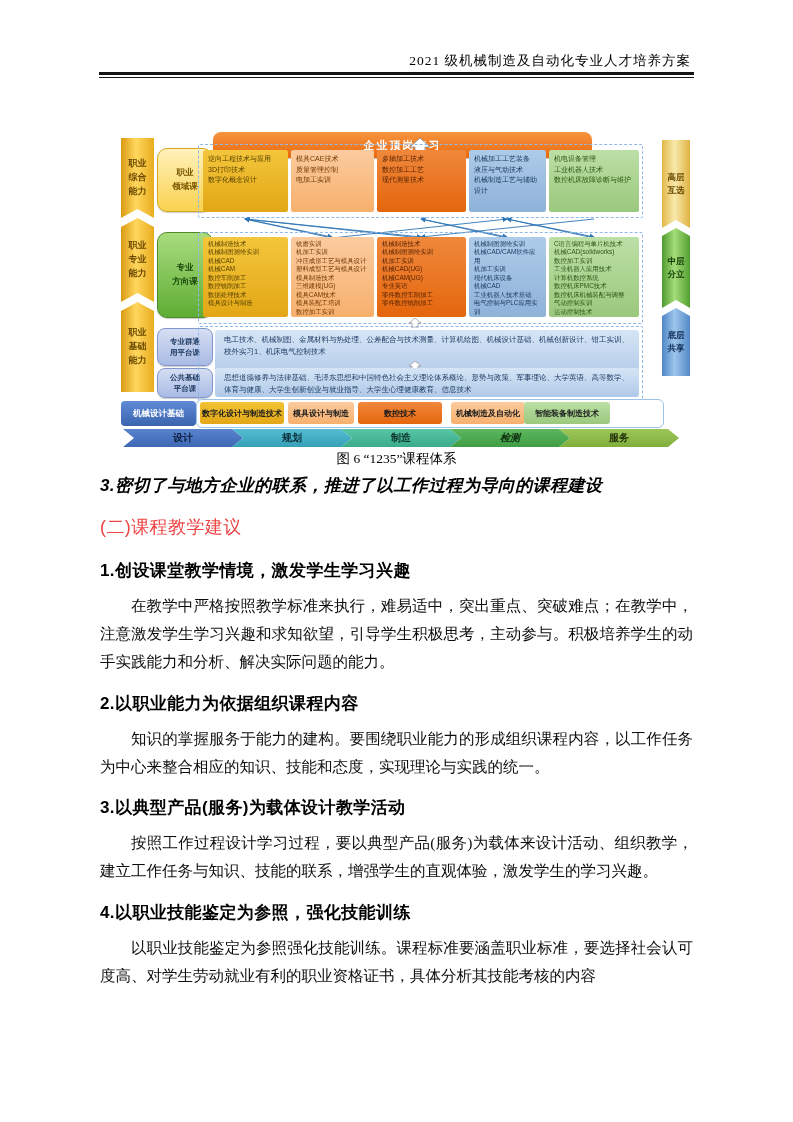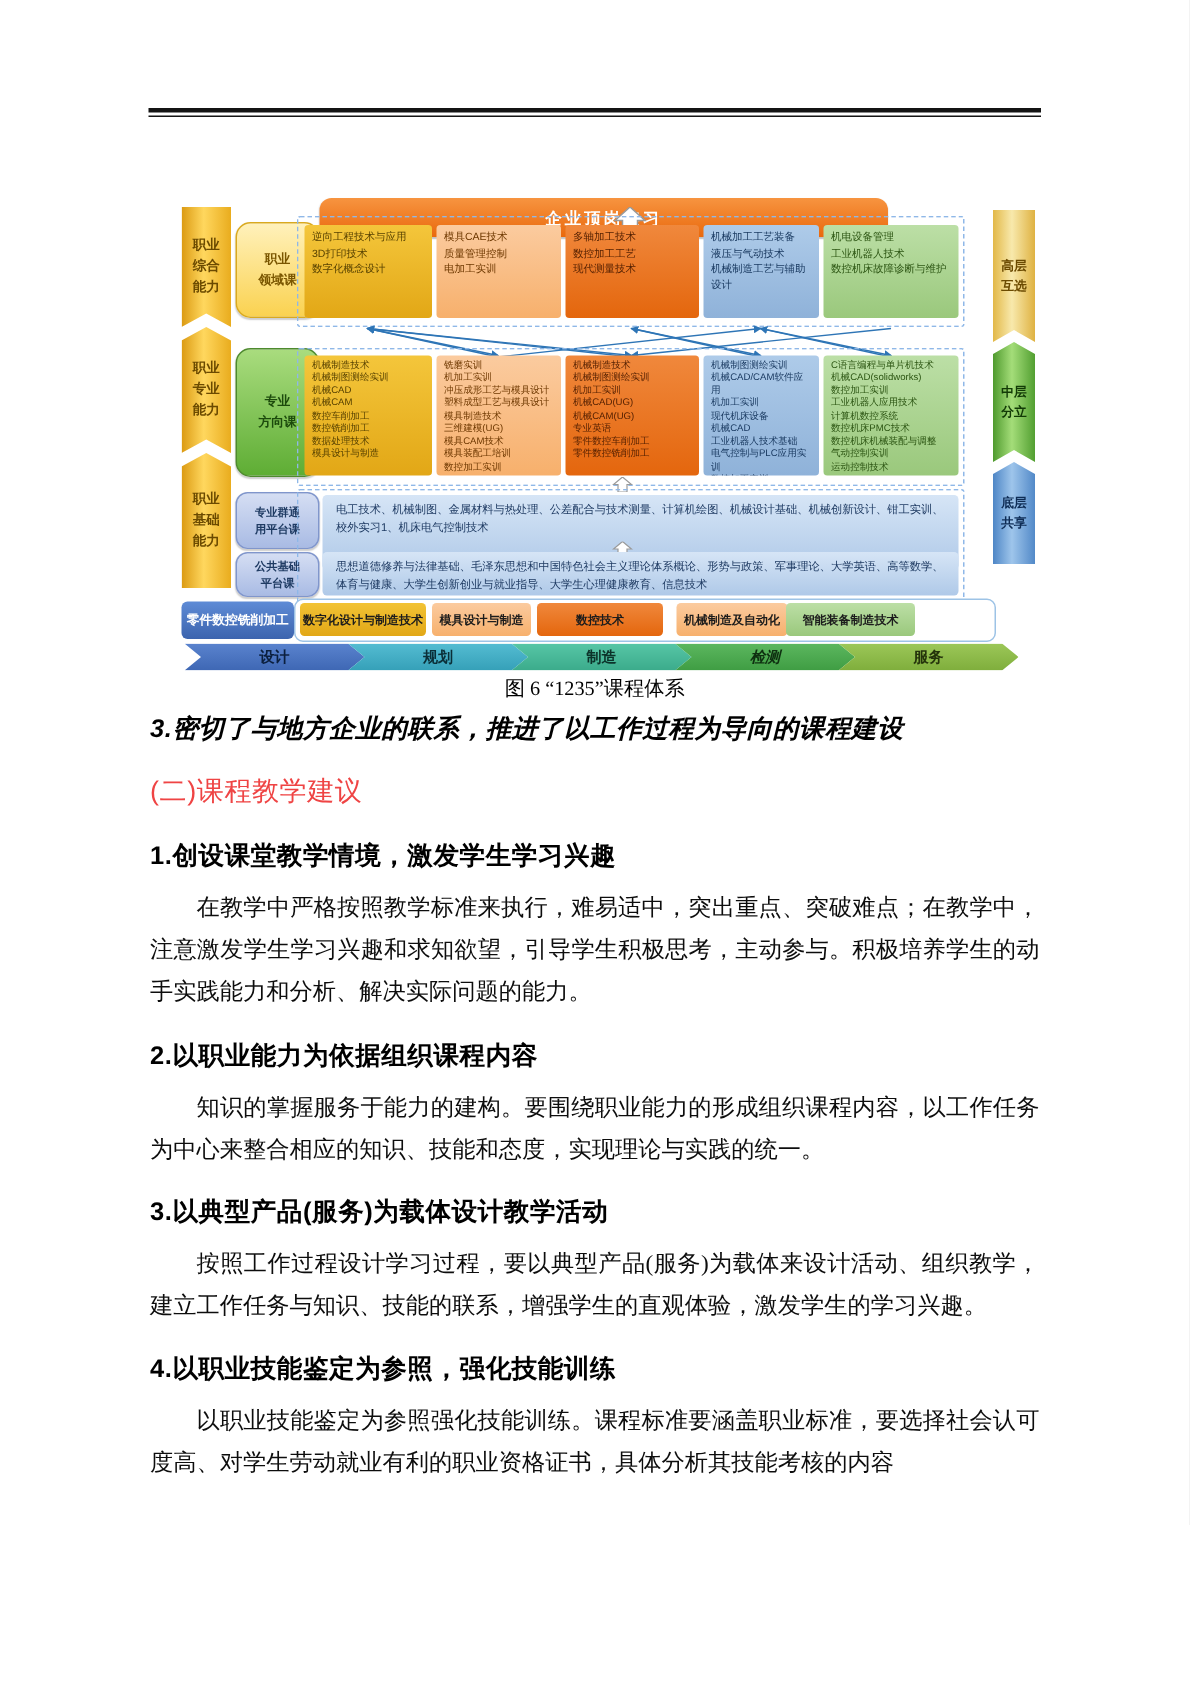--- a/index.html
+++ b/index.html
@@ -94,20 +94,21 @@
   .h-sub{font:18px var(--sans);margin:18px 0 20px;color:#ef4444;letter-spacing:.4px;}
   .body-text p{font:15.5px var(--serif);line-height:1.8;text-align:justify;text-indent:2em;margin:0 0 8px;color:#0d0d0d;}
 
   .page-number{position:absolute;top:1038px;left:0;right:0;text-align:center;font:12.5px var(--serif);color:#000;}
 </style>
 </head>
 <body>
 
 <div class="page">
 
+  <div class="header-title">2021 级机械制造及自动化专业人才培养方案</div>
   <div class="rule-thick"></div>
   <div class="rule-thin"></div>
 
   <div class="diagram">
 
     <div class="banner">企业顶岗实习</div>
 
     <svg class="bigarrow" width="22" height="18" viewBox="0 0 22 18">
       <polygon points="11,0 21,9 16,9 16,18 6,18 6,9 1,9" fill="#ffffff" stroke="#9a9a9a" stroke-width="1"></polygon>
     </svg>
@@ -224,21 +225,21 @@
     <div class="wide wide2">思想道德修养与法律基础、毛泽东思想和中国特色社会主义理论体系概论、形势与政策、军事理论、大学英语、高等数学、体育与健康、大学生创新创业与就业指导、大学生心理健康教育、信息技术</div>
 
     <div class="ribR ribR1">高层
 互选</div>
     <div class="ribR ribR2">中层
 分立</div>
     <div class="ribR ribR3">底层
 共享</div>
 
     <div class="groupwrap"></div>
-    <div class="grouplabel">零件数控铣削加工</div>
+    <div class="grouplabel">机械设计基础</div>
     <div class="major m1">数字化设计与制造技术</div>
     <div class="major m2">模具设计与制造</div>
     <div class="major m3">数控技术</div>
     <div class="major m4">机械制造及自动化</div>
     <div class="major m5">智能装备制造技术</div>
 
     <div class="chev ch1">设计</div>
     <div class="chev ch2">规划</div>
     <div class="chev ch3">制造</div>
     <div class="chev ch4">检测</div>

